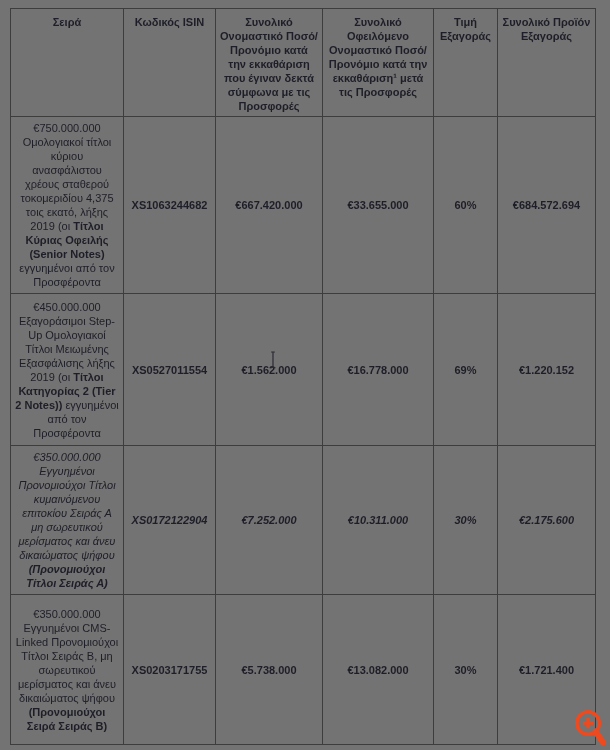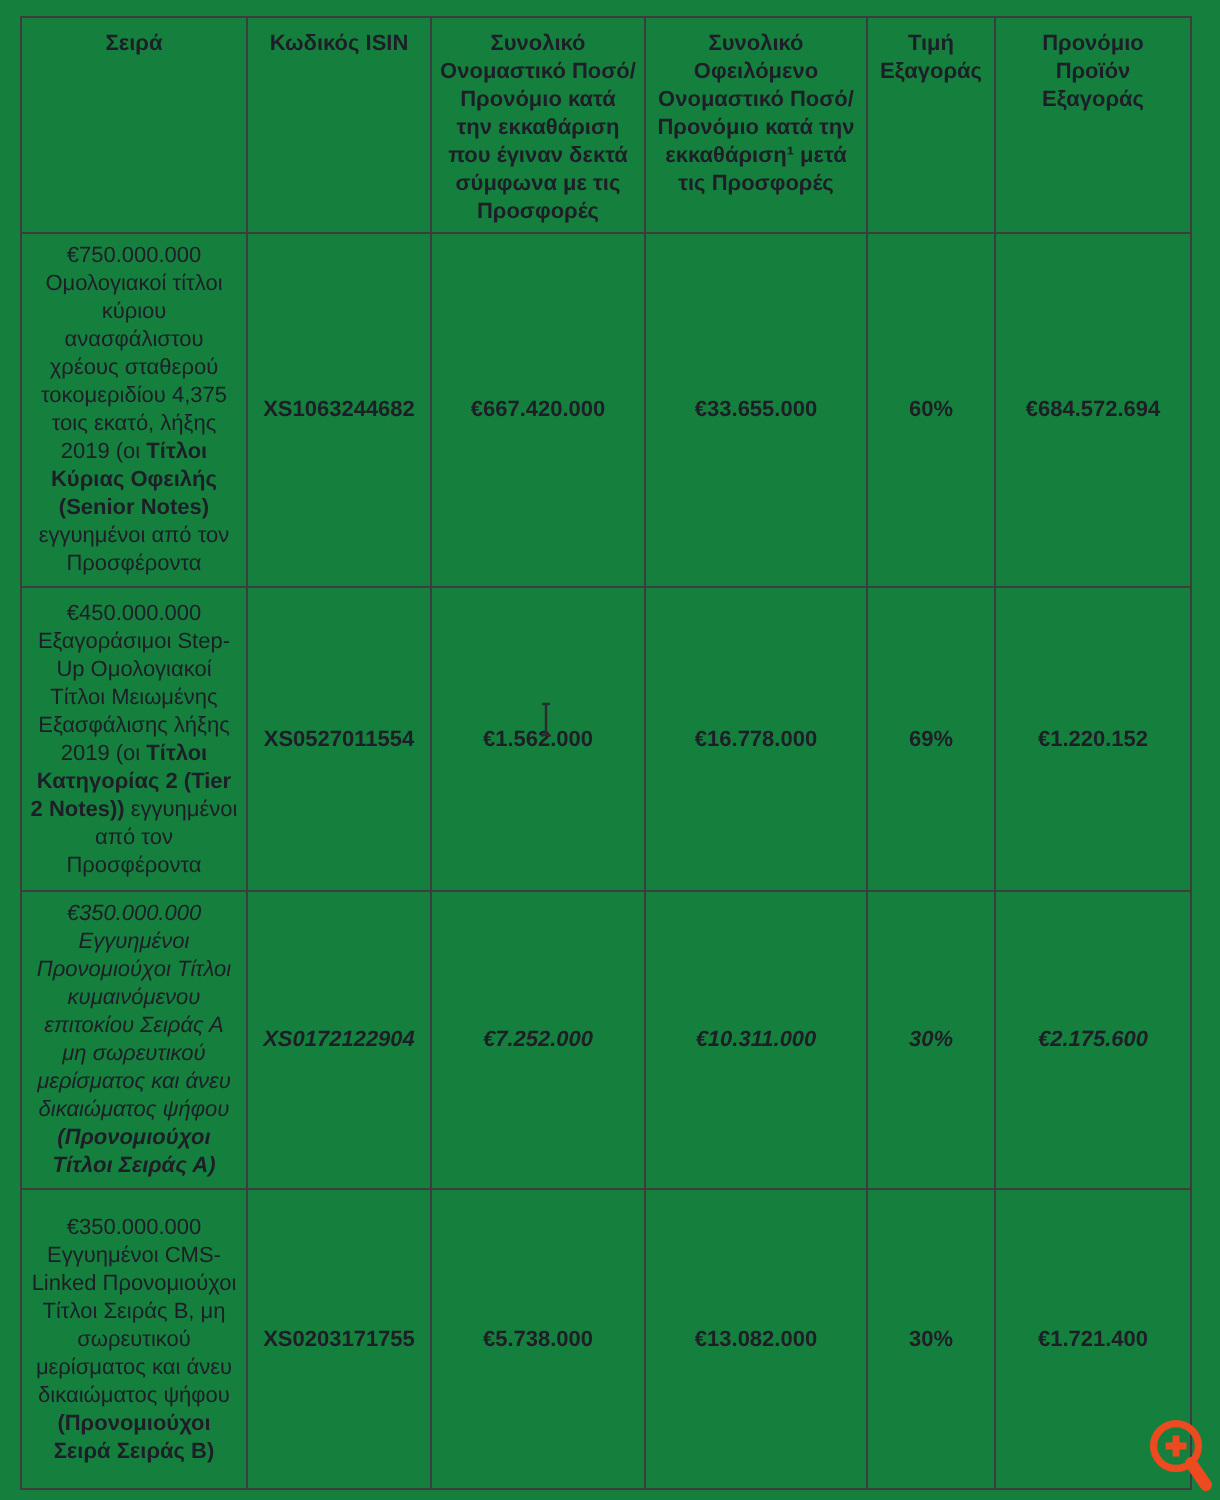--- a/index.html
+++ b/index.html
@@ -6,21 +6,21 @@
     --text-color:#1e1e28;
     --border-color:#3d3d3d;
     --magnifier-color:#ee4a1f;
   }
   html,body{margin:0;padding:0;}
   body{
     width:610px;height:750px;background:#ffffff;
     font-family:"Liberation Sans", sans-serif;
     color:var(--text-color);
   }
-  .page{position:relative;width:610px;height:750px;overflow:hidden;background:#15803d;}
+  .page{position:relative;width:610px;height:750px;overflow:hidden;background:#737373;}
 
   table.offer{
     position:absolute;left:10px;top:8px;width:585px;
     border-collapse:collapse;table-layout:fixed;
   }
   th,td{
     border:1.5px solid var(--border-color);
     text-align:center;
     font-size:11px;line-height:14px;
     padding:3px 4px;
@@ -62,21 +62,21 @@
         <col style="width:64px">
         <col style="width:98px">
     </colgroup>
     <thead>
       <tr class="r-head">
         <th>Σειρά</th>
         <th>Κωδικός ISIN</th>
         <th>Συνολικό Ονομαστικό Ποσό/ Προνόμιο κατά την εκκαθάριση που έγιναν δεκτά σύμφωνα με τις Προσφορές</th>
         <th>Συνολικό Οφειλόμενο Ονομαστικό Ποσό/ Προνόμιο κατά την εκκαθάριση¹ μετά τις Προσφορές</th>
         <th>Τιμή Εξαγοράς</th>
-        <th>Προνόμιο Προϊόν Εξαγοράς</th>
+        <th>Συνολικό Προϊόν Εξαγοράς</th>
       </tr>
     </thead>
     <tbody>
       <tr class="r1">
         <td class="series"><span>€750.000.000 Ομολογιακοί τίτλοι κύριου ανασφάλιστου χρέους σταθερού τοκομεριδίου 4,375 τοις εκατό, λήξης 2019 (οι </span><span class="seg-bold">Τίτλοι Κύριας Οφειλής (Senior Notes)</span><span> εγγυημένοι από τον Προσφέροντα</span></td>
         <td>XS1063244682</td>
         <td>€667.420.000</td>
         <td>€33.655.000</td>
         <td>60%</td>
         <td>€684.572.694</td>

